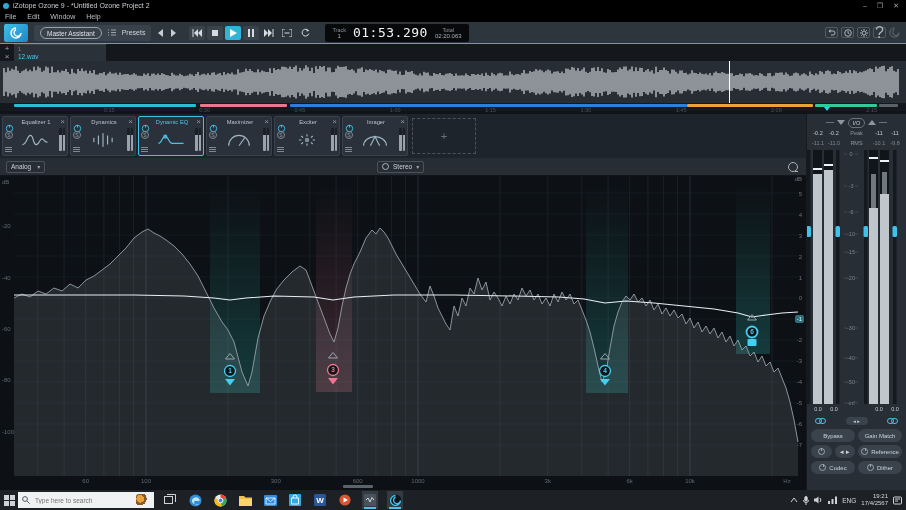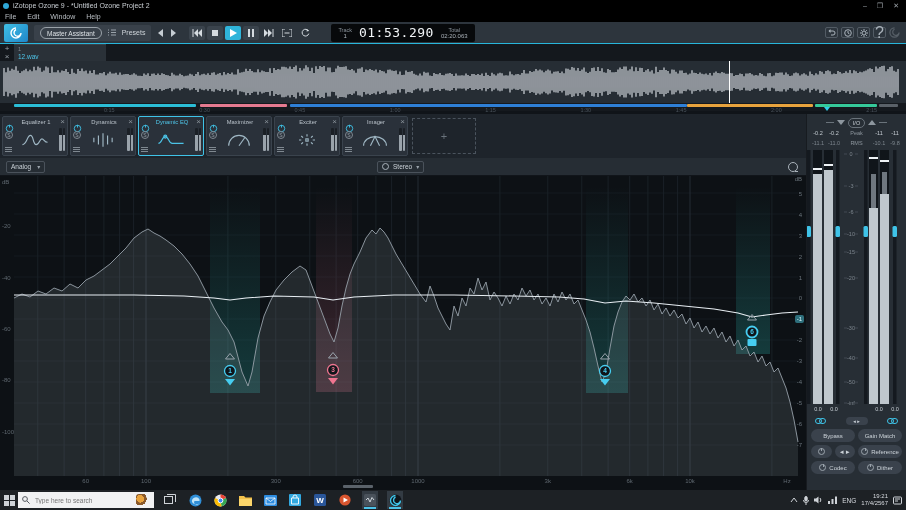--- a/index.html
+++ b/index.html
@@ -17,21 +17,21 @@
   .toolbar{height:22px;background:#2d353d;border-bottom:1px solid #28b6db;display:flex;align-items:center;padding:0 4px;gap:6px;}
   .logo-tile{width:24px;height:18px;border-radius:2px;background:linear-gradient(135deg,#3fc0e6,#1f86c9);display:flex;align-items:center;justify-content:center;}
   .preset-panel{background:#39414a;border-radius:2px;height:16px;display:flex;align-items:center;padding:0 6px;gap:6px;}
   .ma-pill{border:1px solid #9aa2a9;border-radius:8px;padding:0 6px;height:12px;line-height:11px;font-size:6.5px;color:#dce1e5;}
   .list-icon svg,.navarrow svg{display:block;}
   .presets-label{font-size:7px;color:#cfd5da;}
   .transport{display:flex;gap:2px;margin-left:6px;}
   .tbtn{width:16px;height:14px;border-radius:2px;background:#3a434c;display:flex;align-items:center;justify-content:center;}
   .tbtn.plain{background:transparent;}
   .tbtn.play{background:#2fb4da;}
-  .timebox{background:#07090b;border-radius:2px;height:18px;display:flex;align-items:center;gap:7px;padding:0 7px;margin-left:12px;}
+  .timebox{background:#07090b;border-radius:2px;height:18px;display:flex;align-items:center;gap:7px;padding:0 7px;margin-left:6px;}
   .tcol{display:flex;flex-direction:column;align-items:center;font-size:5.5px;color:#8a939b;line-height:6px;}
   .bigtime{font-family:"DejaVu Sans Mono",monospace;font-size:13px;color:#f2f5f7;letter-spacing:.5px;}
   .tcol .v2{color:#aab2b9;font-size:6px;}
   .right-icons{margin-left:auto;display:flex;gap:3px;align-items:center;padding-right:2px;}
   .ribtn{width:13px;height:11px;border:1px solid #525b64;border-radius:2px;display:flex;align-items:center;justify-content:center;color:#aab3bb;}
   .swirl{opacity:.45;}
 
   
   .tabstrip{height:17px;background:#14181d;display:flex;}
   .tabcol{width:14px;display:flex;flex-direction:column;align-items:center;justify-content:center;color:#9aa2a9;font-size:8px;line-height:8px;}

